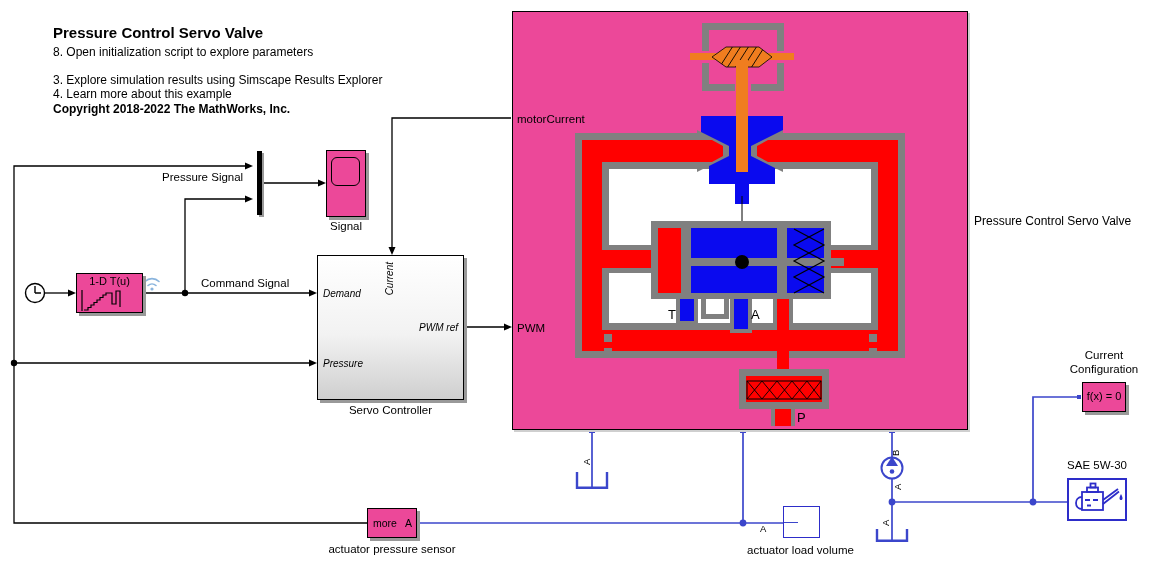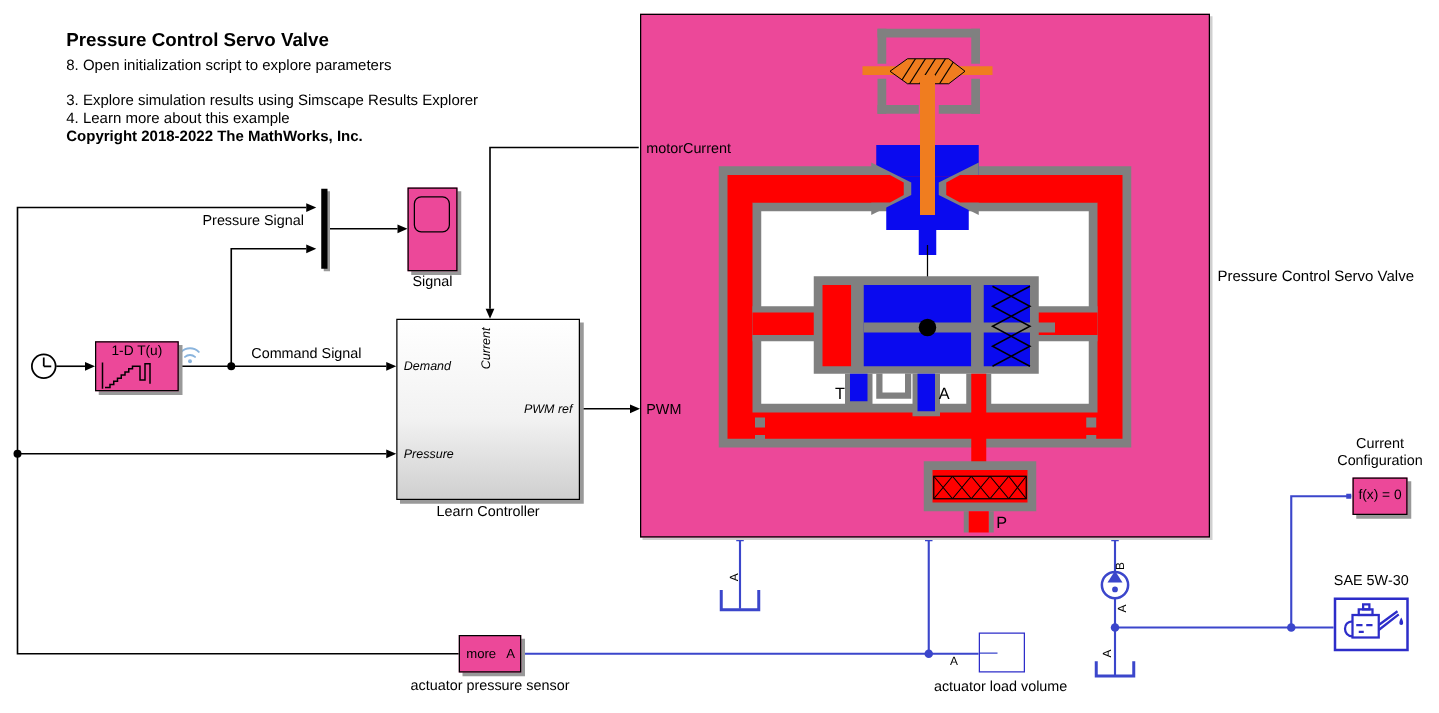--- a/index.html
+++ b/index.html
@@ -135,21 +135,21 @@
     <div style="position:absolute;left:4px;top:6px;width:27px;height:27px;border:1.6px solid #000;border-radius:6px"></div>
   </div>
   <div class="bname" style="left:316px;top:220px;width:60px">Signal</div>
 
   <div class="servo">
     <div class="p" style="left:5px;top:31.5px">Demand</div>
     <div class="p" style="left:5px;top:101.5px">Pressure</div>
     <div class="p" style="right:5px;top:65.5px">PWM ref</div>
     <div class="p vert" style="left:66px;top:6px">Current</div>
   </div>
-  <div class="bname" style="left:317px;top:404px;width:147px">Learn Controller</div>
+  <div class="bname" style="left:317px;top:404px;width:147px">Servo Controller</div>
 
   <div class="blk" style="left:512px;top:11px;width:456px;height:419px;border-width:1.4px;box-shadow:2px 2px 0 #cfcfcf">
     <div class="lbl" style="left:4px;top:101px">motorCurrent</div>
     <div class="lbl" style="left:4px;top:310px">PWM</div>
 
     <svg width="453" height="416" viewBox="0 0 453 416" style="position:absolute;left:0;top:0">
       <defs>
         <clipPath id="hexclip">
             <polygon points="199,45 213,35 246,35 259,45 246,55 213,55"></polygon>
           </clipPath>

